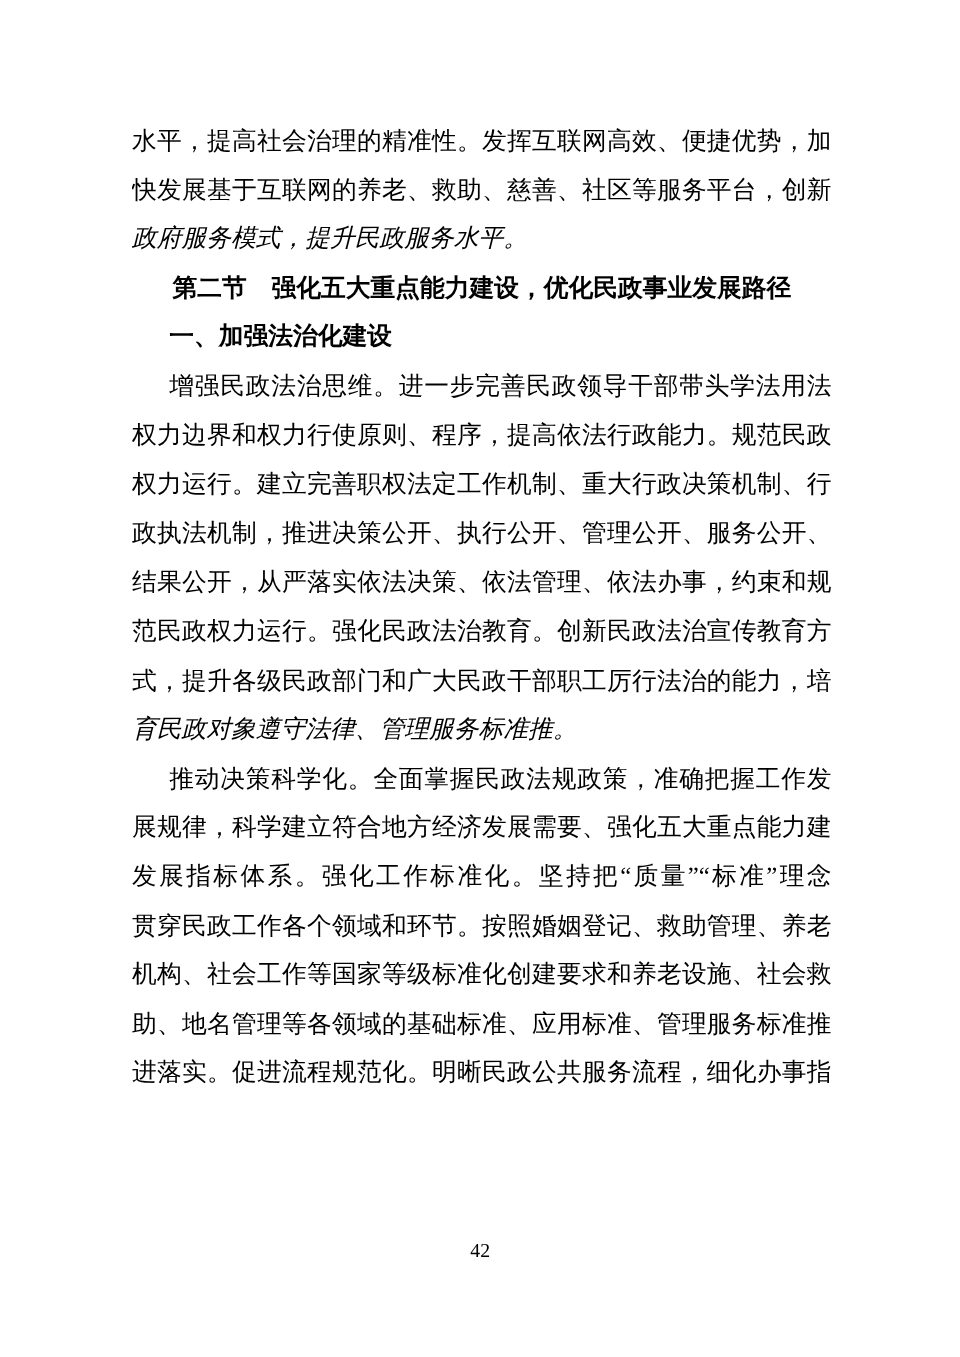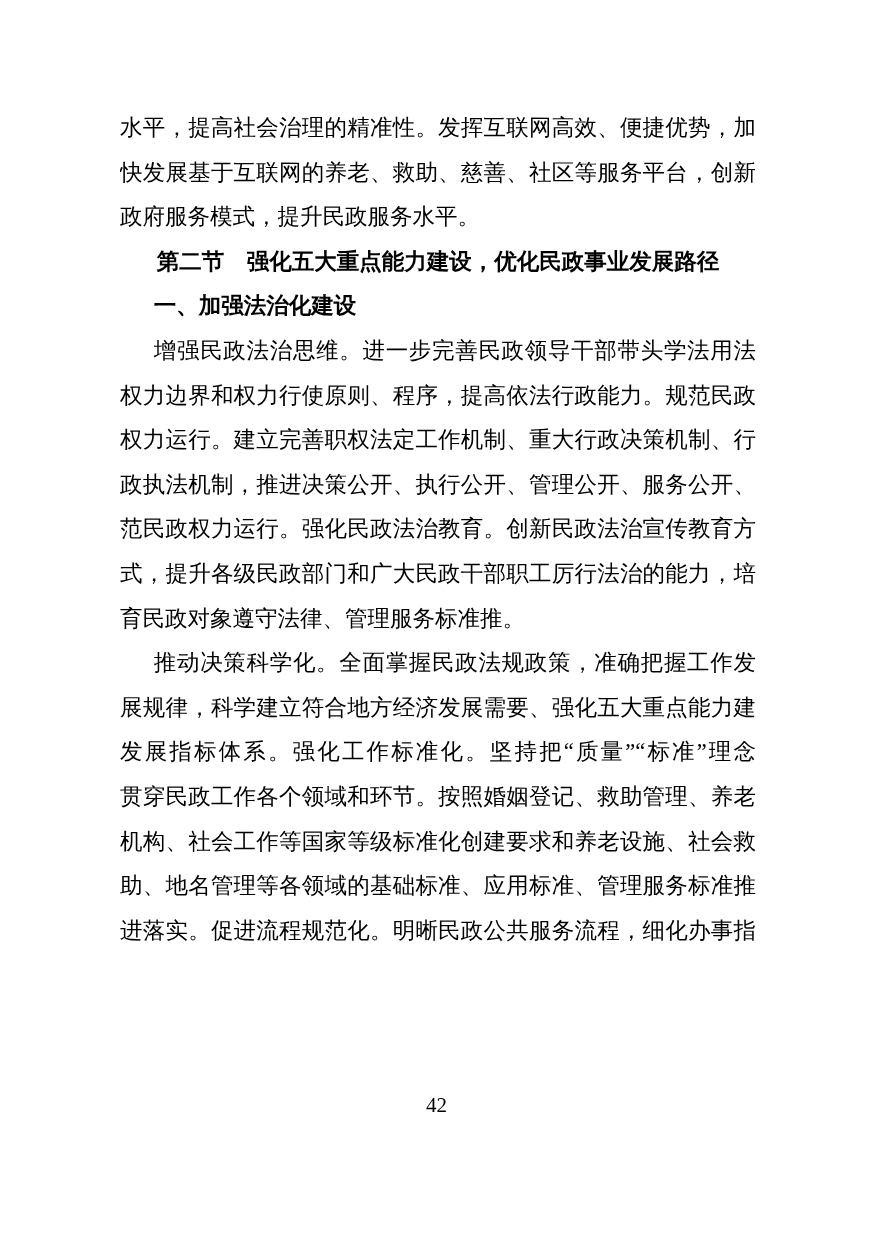--- a/index.html
+++ b/index.html
@@ -27,42 +27,43 @@
     line-height: 44.6px;
     height: 44.6px;
     overflow: hidden;
     white-space: normal;
     text-align: justify;
     text-align-last: justify;
   }
   .line.para-end {
     text-align: right;
     text-align-last: left;
+    font-style: italic;
   }
   .line.para-start {
     text-indent: 1.5em;
   }
   .line.section-heading {
     font-weight: bold;
     text-align: left;
     text-align-last: center;
   }
   .line.sub-heading {
     font-weight: bold;
     text-align: left;
     text-align-last: left;
     text-indent: 1.5em;
   }
   .page-number {
     position: absolute;
-    top: 1091px;
+    top: 1123px;
     left: 0;
     width: 100%;
     text-align: center;
-    font-size: 21px;
+    font-size: 18px;
     line-height: 28px;
   }
 </style>
 </head>
 <body>
 
 <div class="page">
   <div class="content">
 
     <div class="line">水平，提高社会治理的精准性。发挥互联网高效、便捷优势，加</div>
@@ -70,20 +71,21 @@
     <div class="line para-end">政府服务模式，提升民政服务水平。</div>
 
     <div class="line section-heading">第二节　强化五大重点能力建设，优化民政事业发展路径</div>
 
     <div class="line sub-heading">一、加强法治化建设</div>
 
     <div class="line para-start">增强民政法治思维。进一步完善民政领导干部带头学法用法</div>
     <div class="line">权力边界和权力行使原则、程序，提高依法行政能力。规范民政</div>
     <div class="line">权力运行。建立完善职权法定工作机制、重大行政决策机制、行</div>
     <div class="line">政执法机制，推进决策公开、执行公开、管理公开、服务公开、</div>
+    <div class="line">结果公开，从严落实依法决策、依法管理、依法办事，约束和规</div>
     <div class="line">范民政权力运行。强化民政法治教育。创新民政法治宣传教育方</div>
     <div class="line">式，提升各级民政部门和广大民政干部职工厉行法治的能力，培</div>
     <div class="line para-end">育民政对象遵守法律、管理服务标准推。</div>
 
 
     <div class="line para-start">推动决策科学化。全面掌握民政法规政策，准确把握工作发</div>
     <div class="line">展规律，科学建立符合地方经济发展需要、强化五大重点能力建设</div>
     <div class="line">发展指标体系。强化工作标准化。坚持把“质量”“标准”理念</div>
     <div class="line">贯穿民政工作各个领域和环节。按照婚姻登记、救助管理、养老</div>
     <div class="line">机构、社会工作等国家等级标准化创建要求和养老设施、社会救</div>

